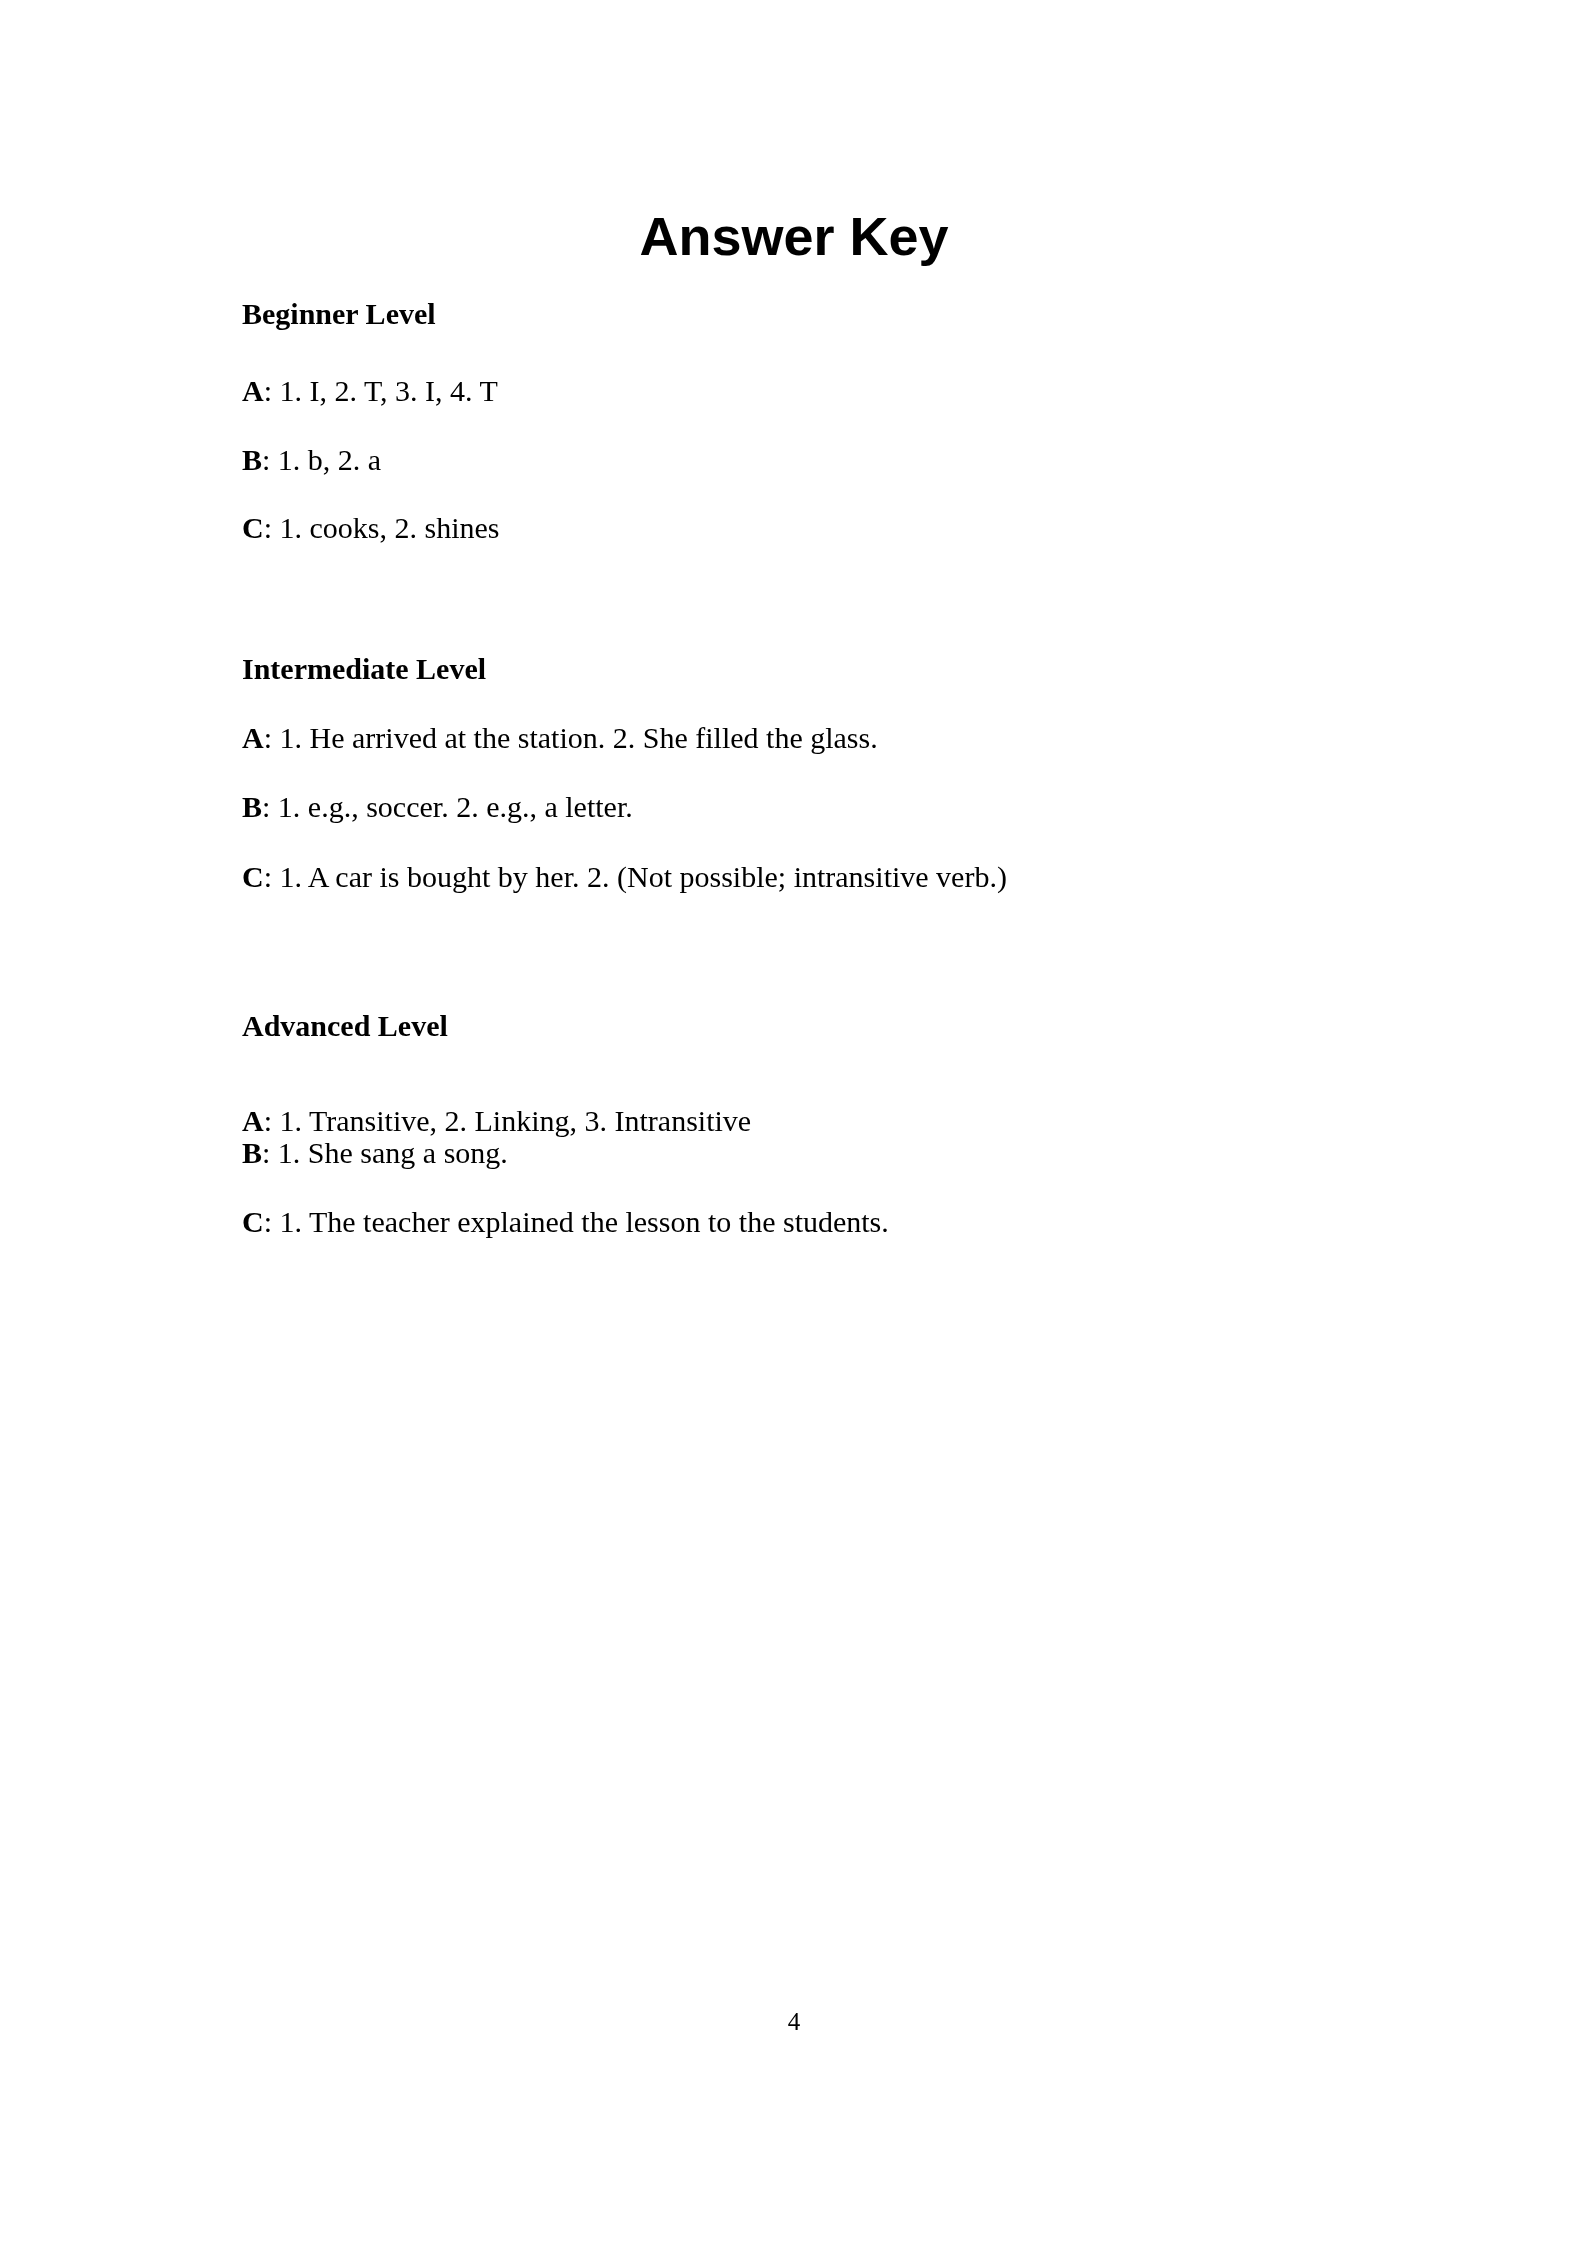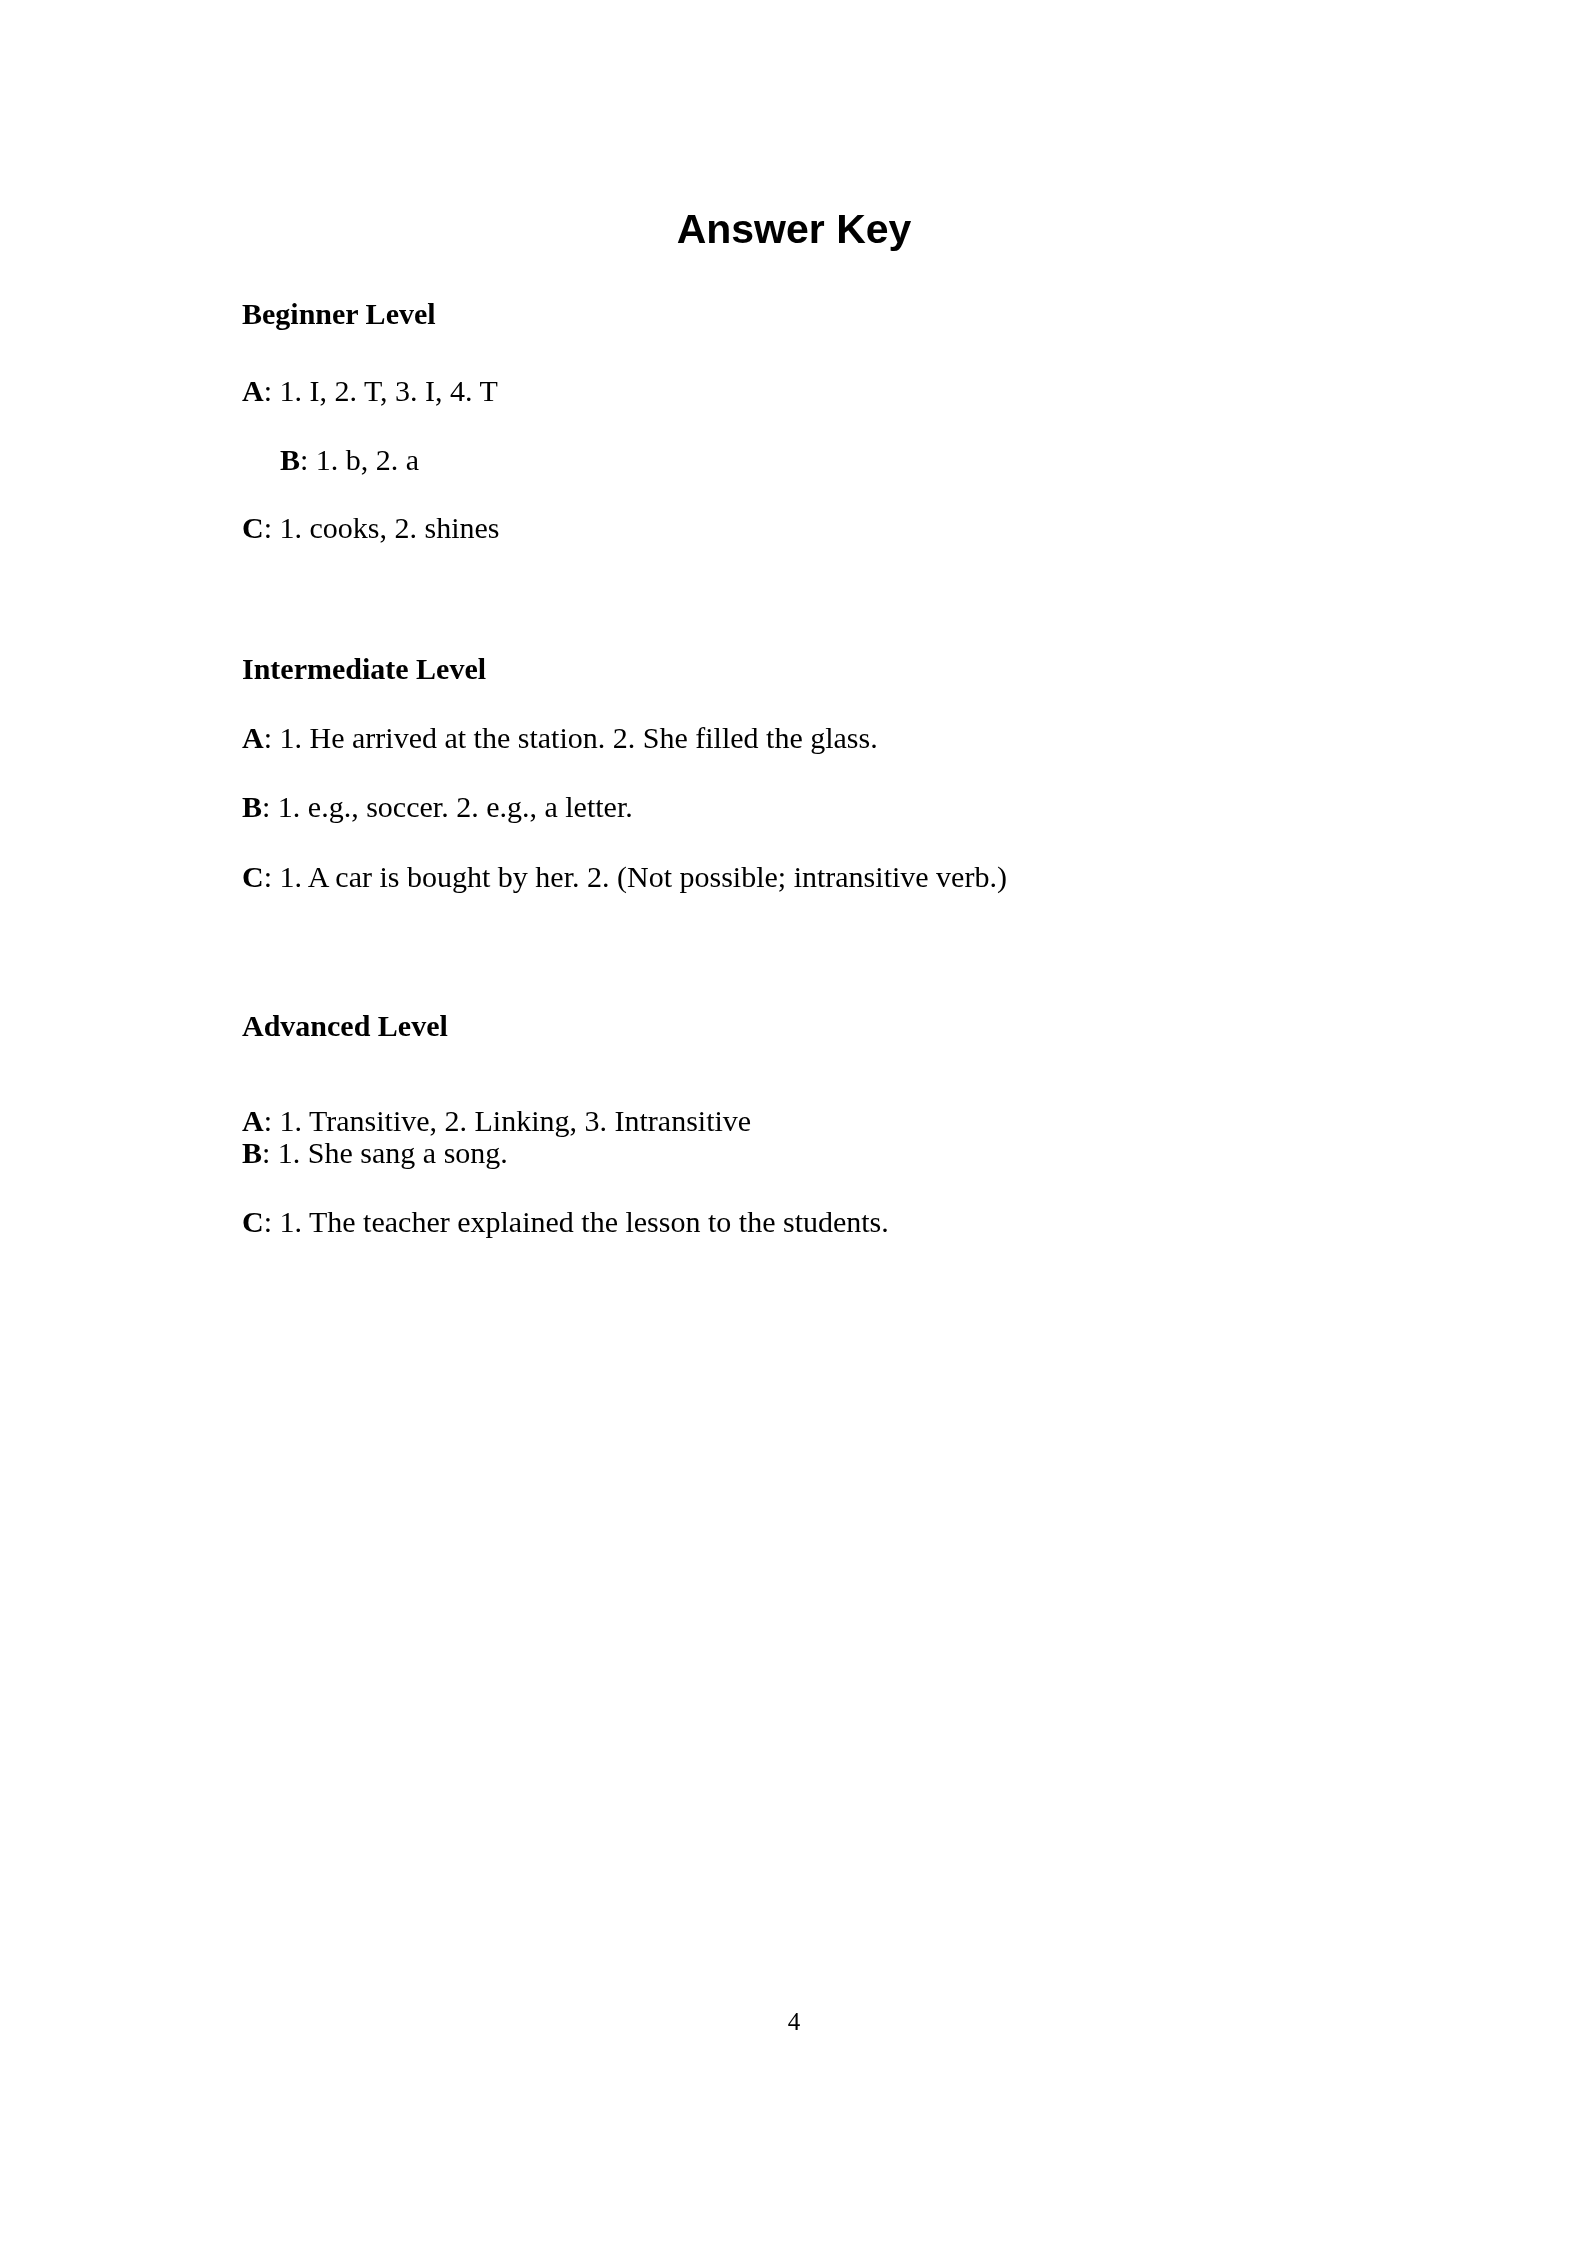--- a/index.html
+++ b/index.html
@@ -22,21 +22,21 @@
       background: #ffffff;
     }
     .title {
       position: absolute;
       left: 0;
       width: 1588px;
       top: 209px;
       text-align: center;
       font-family: "Liberation Sans", sans-serif;
       font-weight: bold;
-      font-size: 41px;
+      font-size: 54px;
       line-height: 1;
       margin: 0;
       white-space: nowrap;
     }
     .line {
       position: absolute;
       left: 242px;
       font-family: "Liberation Serif", serif;
       font-size: 30px;
       line-height: 1;
@@ -65,21 +65,21 @@
 
 <div class="page">
 
   <h1 class="title">Answer Key</h1>
 
   <section>
     <div class="line heading" style="top:299px;">Beginner Level</div>
     <div class="line" style="top:376px;">
       <span class="label">A</span><span>:</span><span style="white-space:pre;"> 1. I, 2. T, 3. I, 4. T</span>
     </div>
-    <div class="line" style="top:445px;margin-left:38px;">
+    <div class="line" style="top:445px;">
       <span class="label">B</span><span>:</span><span style="white-space:pre;"> 1. b, 2. a</span>
     </div>
     <div class="line" style="top:513px;">
       <span class="label">C</span><span>:</span><span style="white-space:pre;"> 1. cooks, 2. shines</span>
     </div>
   </section>
 
   <section>
     <div class="line heading" style="top:654px;">Intermediate Level</div>
     <div class="line" style="top:723px;">

